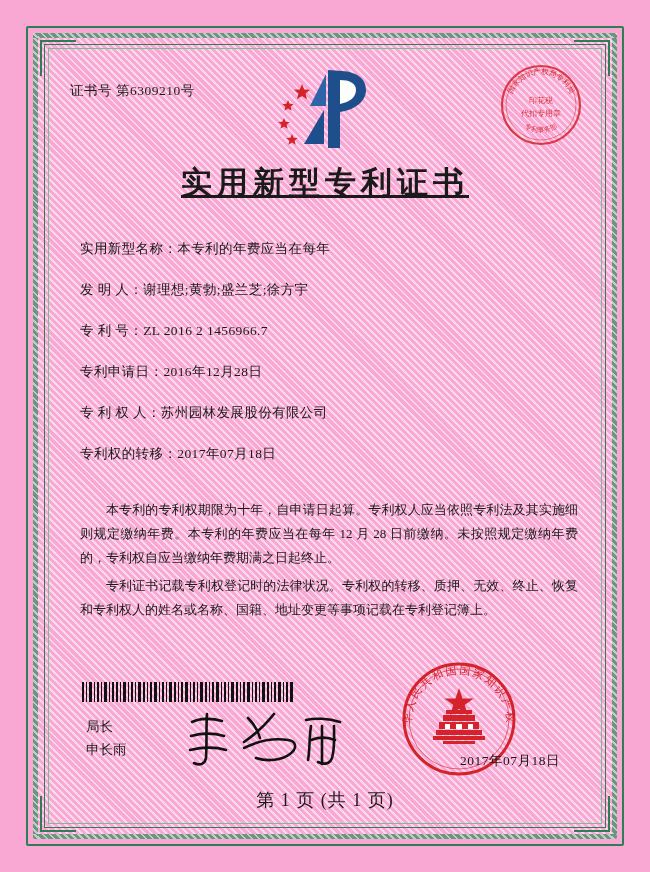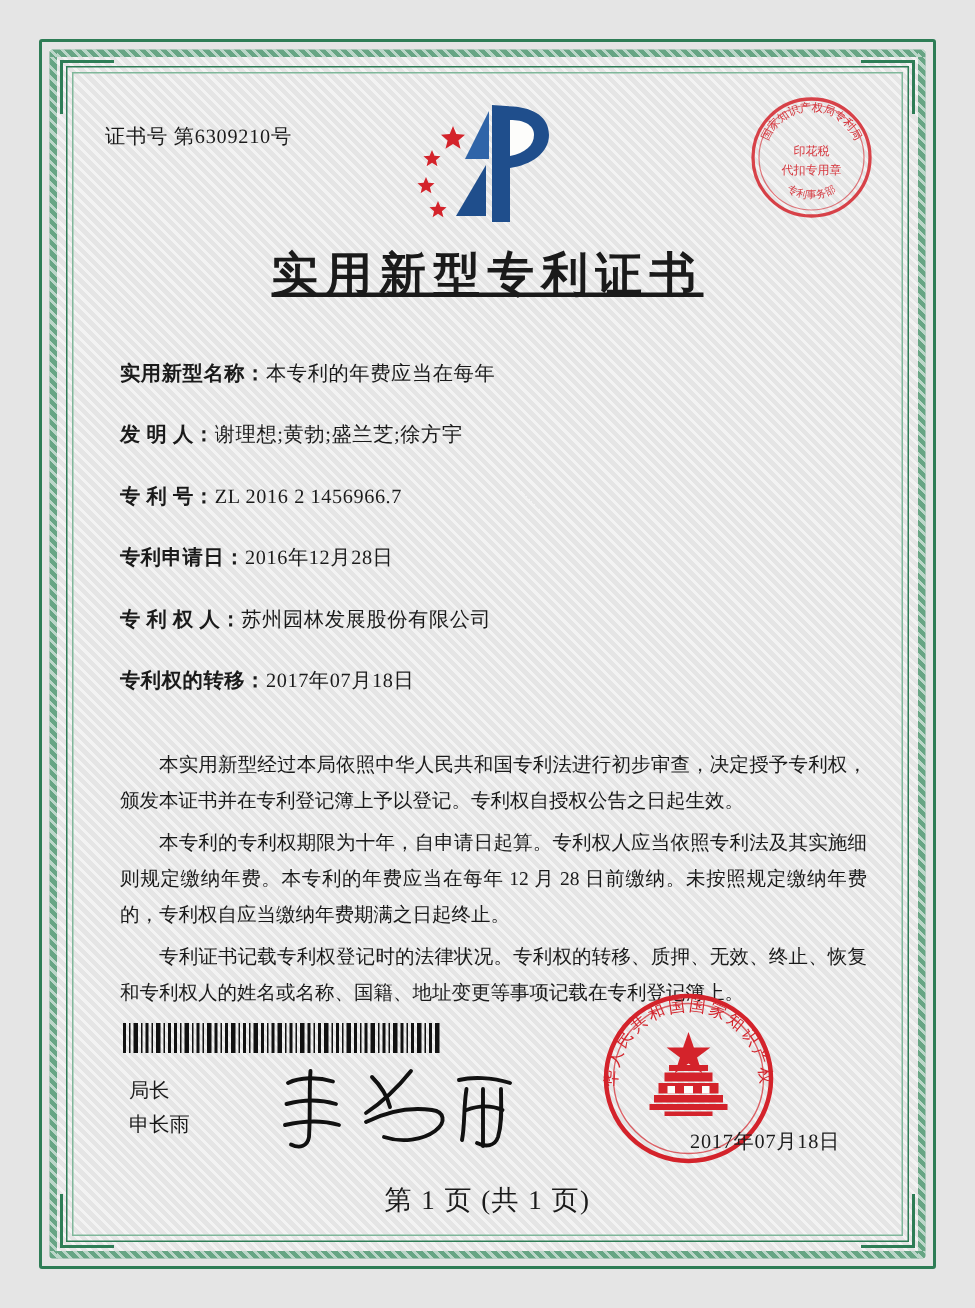--- a/index.html
+++ b/index.html
@@ -11,21 +11,21 @@
     width: 650px;
     height: 872px;
     font-family: "Liberation Serif", "DejaVu Serif", serif;
     color: #1a1a1a;
     position: relative;
     overflow: hidden;
   }
   .certificate {
     position: absolute;
     inset: 0;
-    background: #e5e5e5;
+    background: #f9a8d4;
   }
   
   .frame-outer {
     position: absolute;
     left: 26px; top: 26px; right: 26px; bottom: 26px;
     border: 2px solid #2e7d56;
     border-radius: 2px;
   }
   .frame-mid {
     position: absolute;
@@ -115,21 +115,21 @@
     top: 182px;
     left: 20px;
     right: 10px;
   }
   .field {
     font-size: 13.5px;
     margin-bottom: 23px;
     white-space: nowrap;
     letter-spacing: .4px;
   }
-  .field .lbl { display: inline-block; font-weight: bold; }
+  .field .lbl { display: inline-block; }
   .paras {
     position: absolute;
     top: 440px;
     left: 20px;
     right: 12px;
     font-size: 13px;
     line-height: 1.85;
     text-align: justify;
   }
   .paras p {
@@ -248,21 +248,20 @@
       </div>
       <div class="field">
         <span class="lbl">专 利 权 人：</span><span>苏州园林发展股份有限公司</span>
       </div>
       <div class="field">
         <span class="lbl">专利权的转移：</span><span>2017年07月18日</span>
       </div>
     </div>
 
     <div class="paras">
-      <p>本实用新型经过本局依照中华人民共和国专利法进行初步审查，决定授予专利权，颁发本证书并在专利登记簿上予以登记。专利权自授权公告之日起生效。</p>
       <p>本专利的专利权期限为十年，自申请日起算。专利权人应当依照专利法及其实施细则规定缴纳年费。本专利的年费应当在每年 12 月 28 日前缴纳。未按照规定缴纳年费的，专利权自应当缴纳年费期满之日起终止。</p>
       <p>专利证书记载专利权登记时的法律状况。专利权的转移、质押、无效、终止、恢复和专利权人的姓名或名称、国籍、地址变更等事项记载在专利登记簿上。</p>
     </div>
 
     <div class="barcode">
       <svg viewBox="0 0 212 20" width="212" height="20" preserveAspectRatio="none">
         <g fill="#111">
           <rect x="0" y="0" width="2" height="20"></rect>
             <rect x="4" y="0" width="1" height="20"></rect>
           <rect x="7" y="0" width="3" height="20"></rect>

